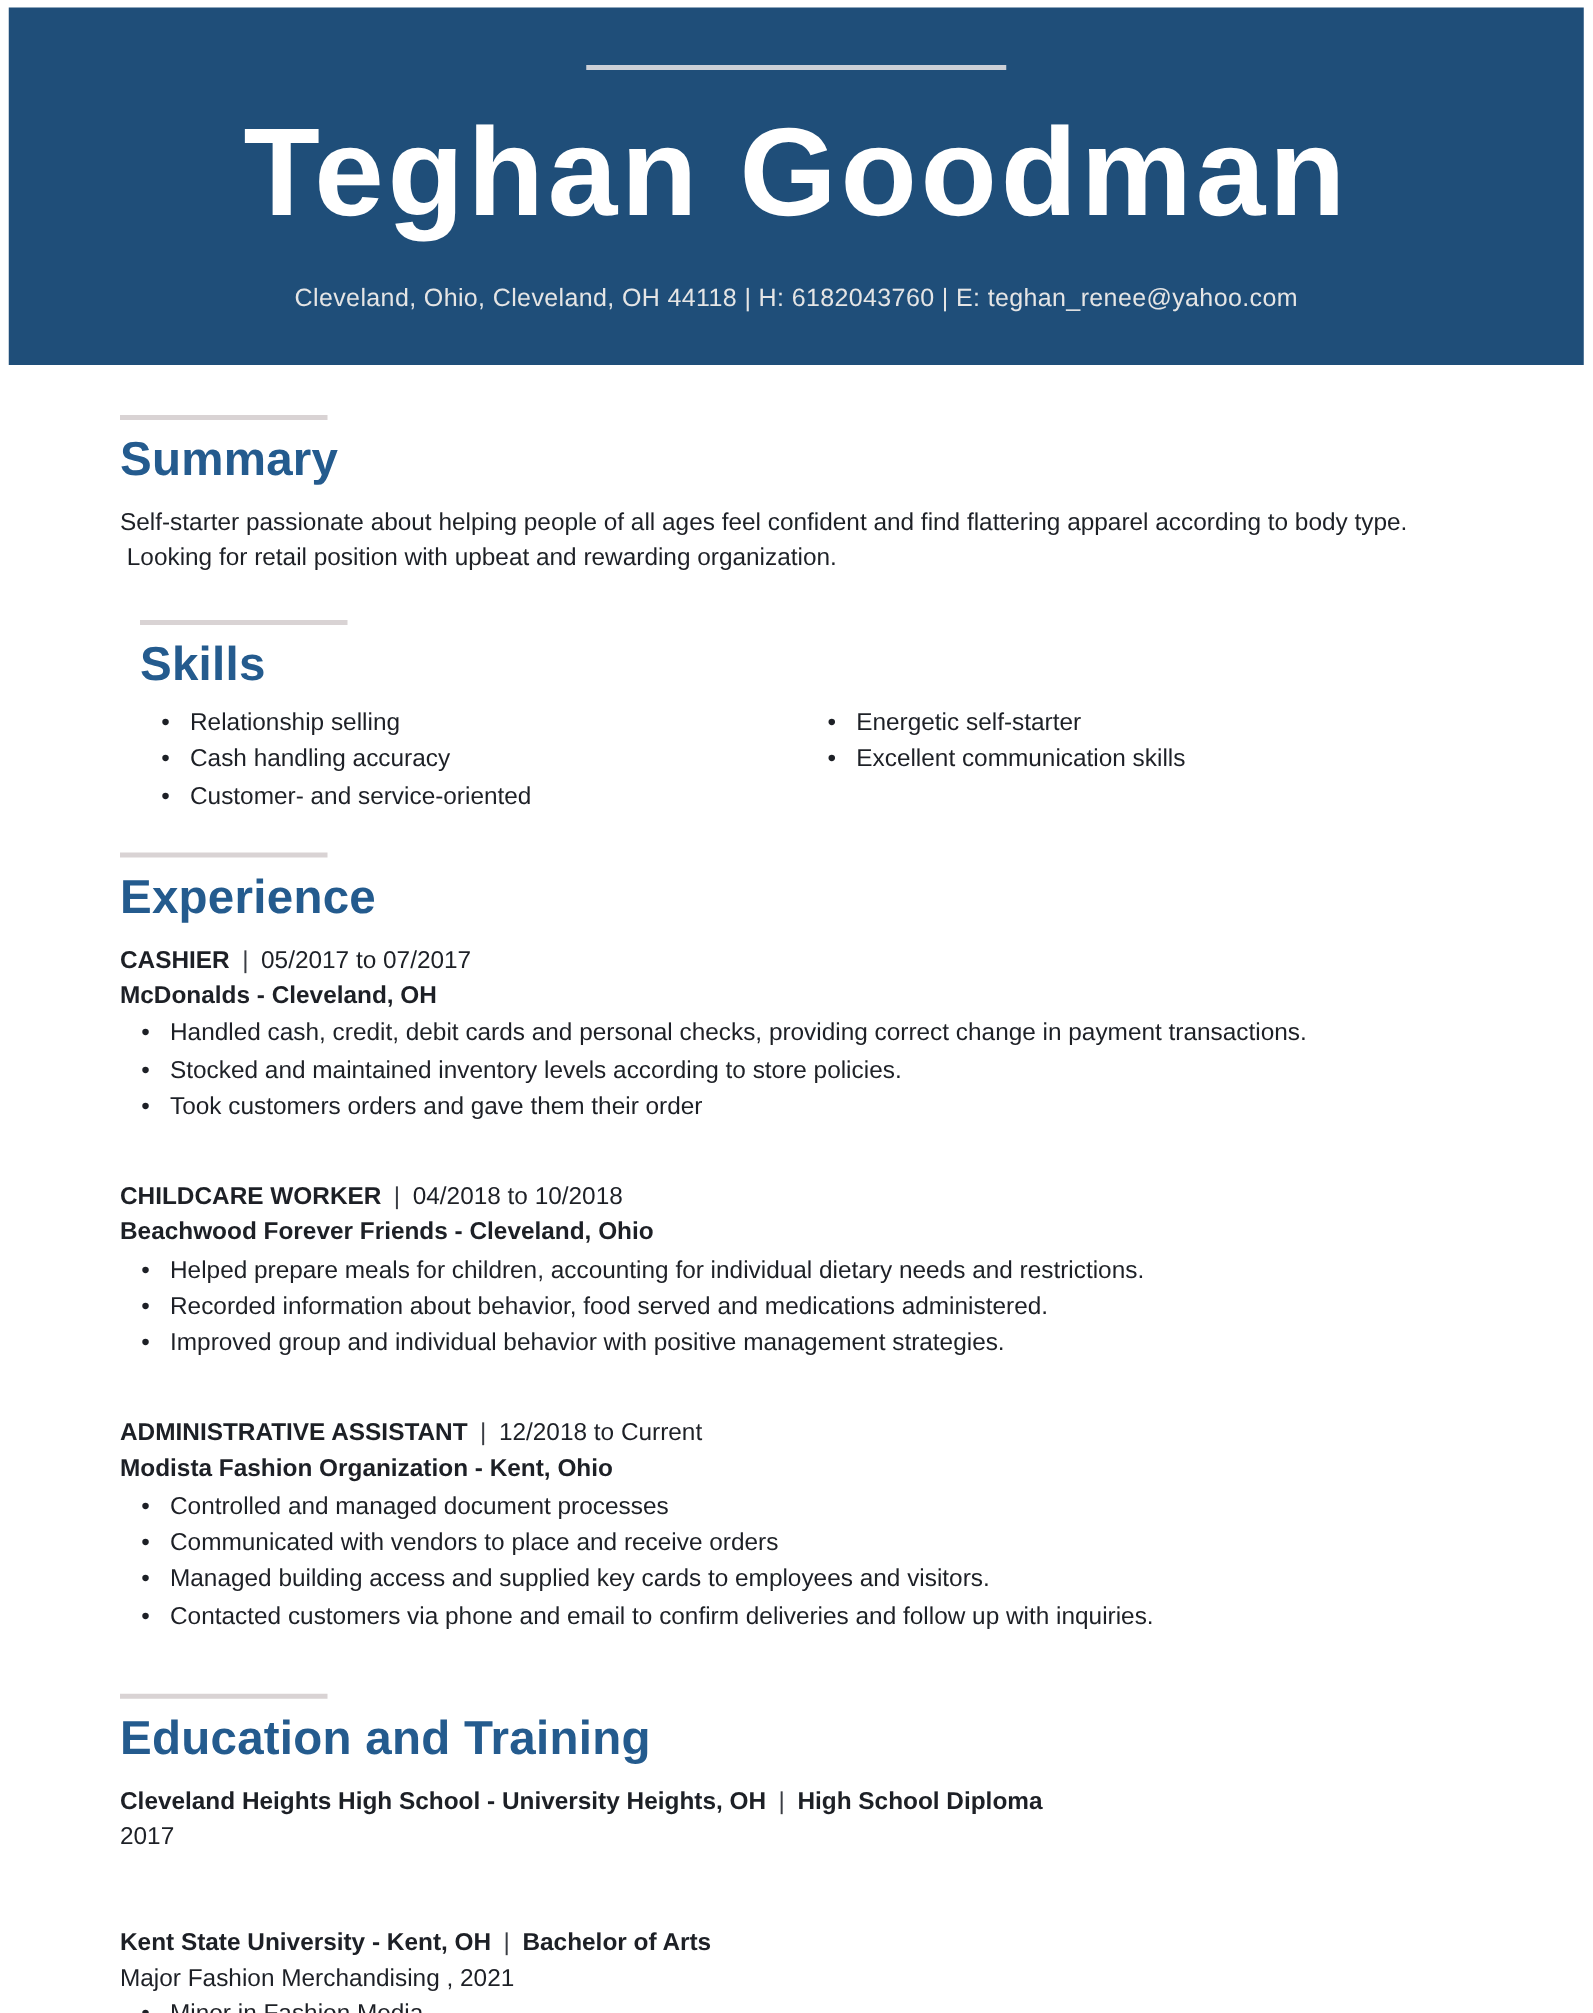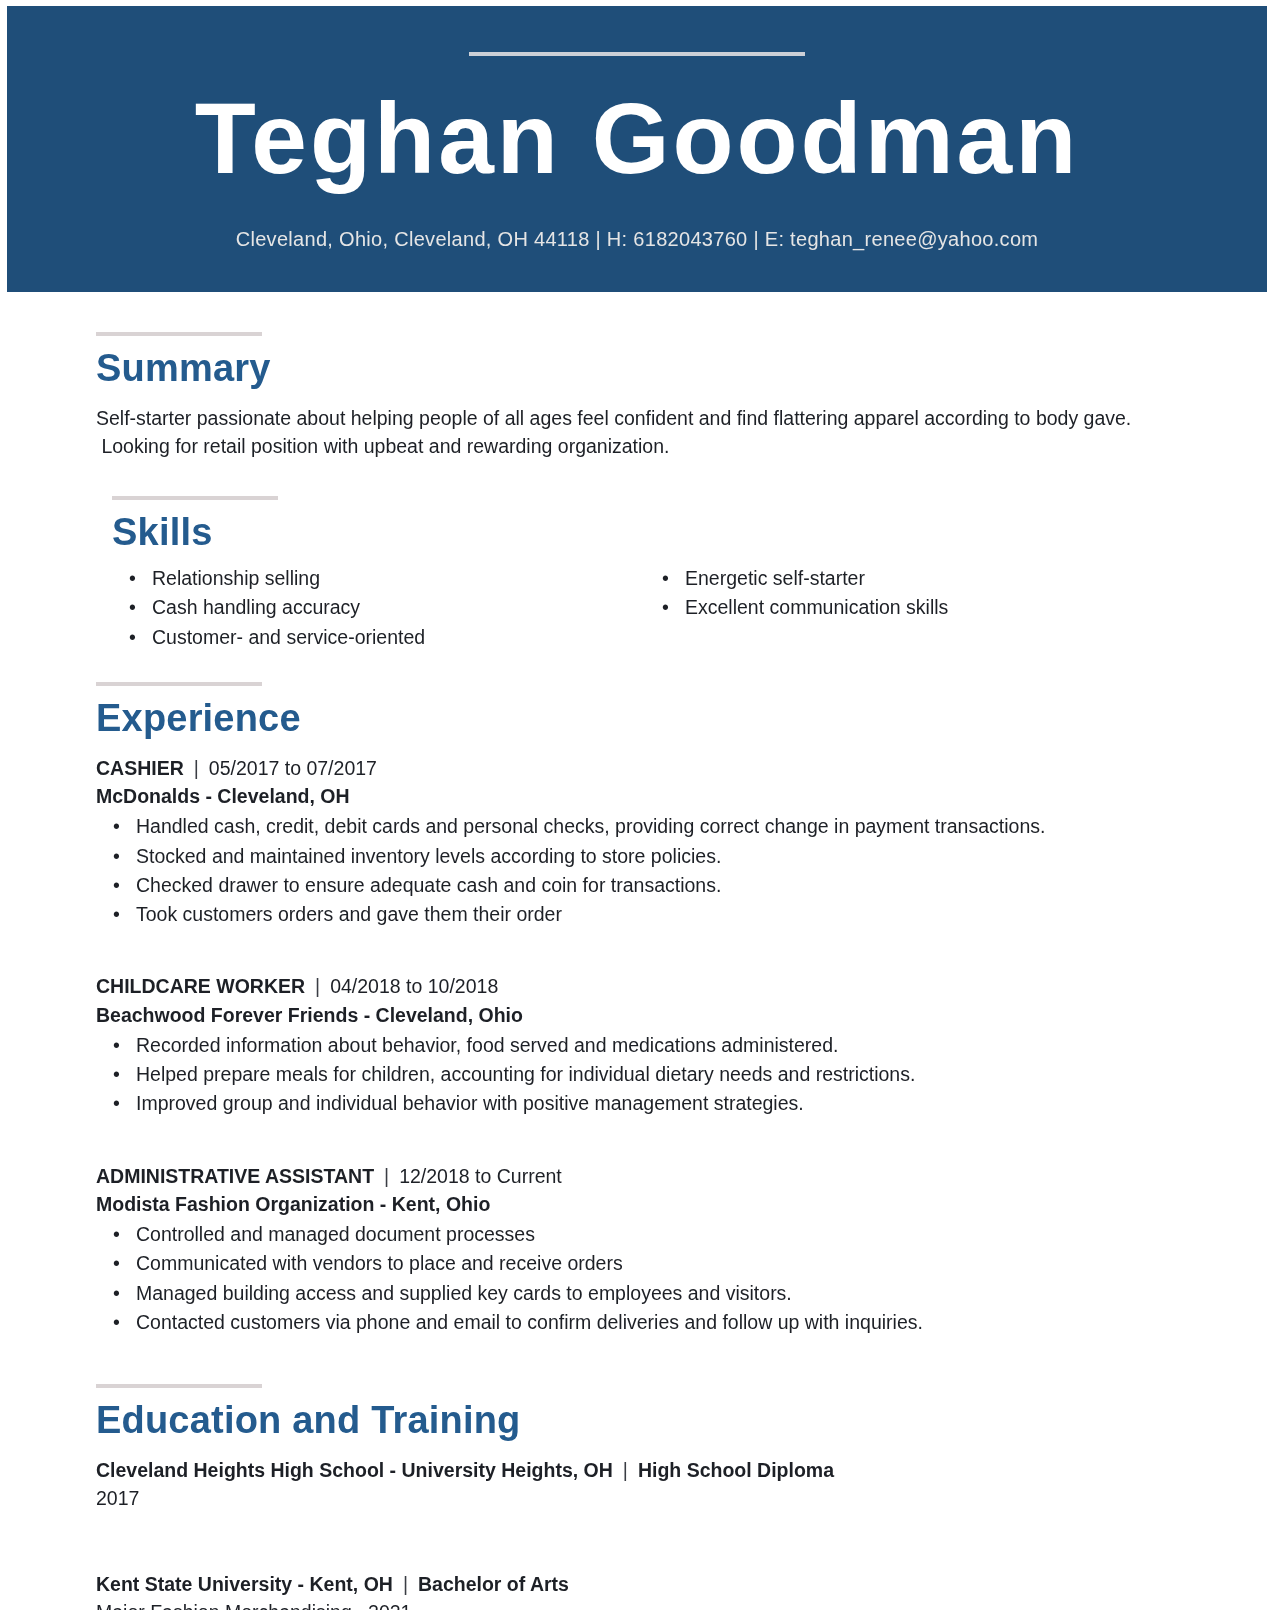--- a/index.html
+++ b/index.html
@@ -110,21 +110,21 @@
     <div class="person-name">Teghan Goodman</div>
     <div class="contact-line">Cleveland, Ohio, Cleveland, OH 44118  |  H: 6182043760  |  E: teghan_renee@yahoo.com</div>
   </div>
 
   <div class="content">
 
     <div class="section-summary">
       <div class="section-rule"></div>
       <h2 class="section-title">Summary</h2>
       <div class="summary-text">
-        <div class="line">Self-starter passionate about helping people of all ages feel confident and find flattering apparel according to body gave.</div>
+        <div class="line">Self-starter passionate about helping people of all ages feel confident and find flattering apparel according to body type.</div>
         <div class="line"> Looking for retail position with upbeat and rewarding organization.</div>
       </div>
     </div>
 
     <div class="section-skills">
       <div class="section-rule"></div>
       <h2 class="section-title">Skills</h2>
       <div class="skills-cols">
         <ul class="bullets skills-col">
           <li><span>Relationship selling</span></li>
@@ -143,33 +143,32 @@
       <h2 class="section-title">Experience</h2>
 
       <div class="job">
         <div class="job-title-line">
           <span class="bold">CASHIER</span><span class="sep">|</span><span>05/2017 to 07/2017</span>
         </div>
         <div class="job-company">McDonalds - Cleveland, OH</div>
         <ul class="bullets">
           <li><span>Handled cash, credit, debit cards and personal checks, providing correct change in payment transactions.</span></li>
           <li><span>Stocked and maintained inventory levels according to store policies.</span></li>
-          <li><span>Checked drawer to ensure adequate cash and coin for transactions.</span></li>
           <li><span>Took customers orders and gave them their order</span></li>
         </ul>
       </div>
 
       <div class="job">
         <div class="job-title-line">
           <span class="bold">CHILDCARE WORKER</span><span class="sep">|</span><span>04/2018 to 10/2018</span>
         </div>
         <div class="job-company">Beachwood Forever Friends - Cleveland, Ohio</div>
         <ul class="bullets">
+          <li><span>Helped prepare meals for children, accounting for individual dietary needs and restrictions.</span></li>
           <li><span>Recorded information about behavior, food served and medications administered.</span></li>
-          <li><span>Helped prepare meals for children, accounting for individual dietary needs and restrictions.</span></li>
           <li><span>Improved group and individual behavior with positive management strategies.</span></li>
         </ul>
       </div>
 
       <div class="job">
         <div class="job-title-line">
           <span class="bold">ADMINISTRATIVE ASSISTANT</span><span class="sep">|</span><span>12/2018 to Current</span>
         </div>
         <div class="job-company">Modista Fashion Organization - Kent, Ohio</div>
         <ul class="bullets">

